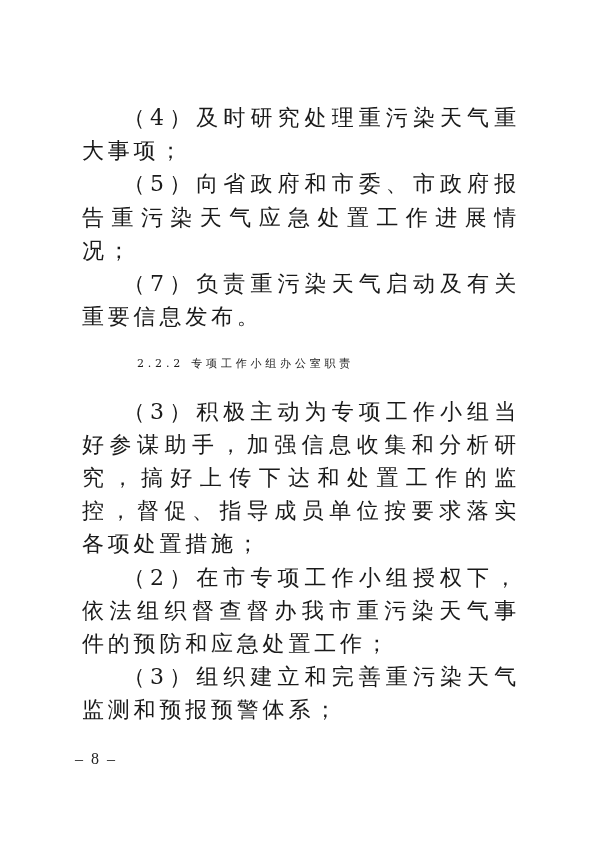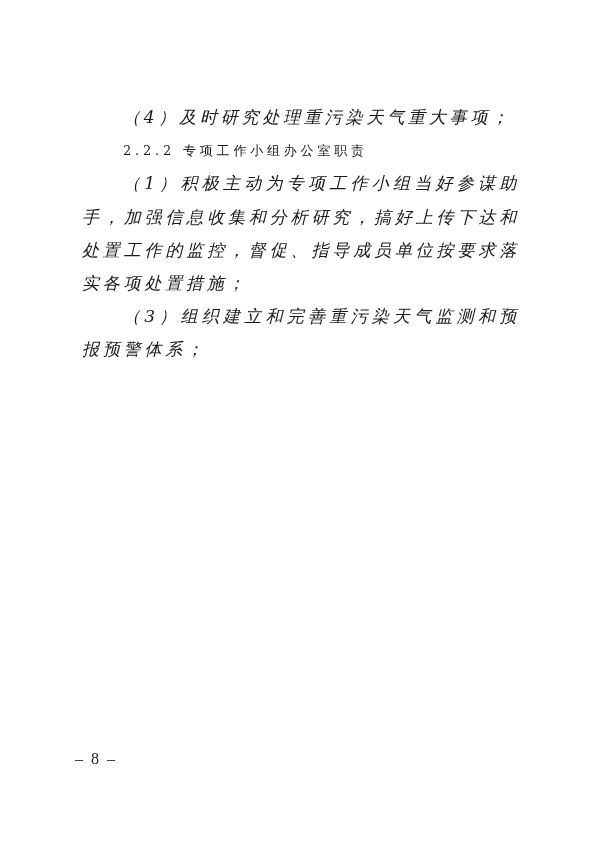--- a/index.html
+++ b/index.html
@@ -1,29 +1,32 @@
 <!DOCTYPE html>
 <html><head>
 <meta charset="utf-8">
 <style>
   html, body { margin: 0; padding: 0; background: #ffffff; }
   body { width: 600px; height: 848px; position: relative; overflow: hidden;
          font-family: "DejaVu Serif", "Liberation Serif", serif; color: #1a1a1a; }
   .page { position: absolute; left: 82px; top: 101px; width: 438px; }
-  .para { font-size: 17px; line-height: 33.2px; letter-spacing: 3.8px;
-          text-align: justify; text-indent: 41px; margin: 0; word-break: break-all; font-style: italic; }
-  .heading { font-size: 13px; line-height: 33.2px; letter-spacing: 3.8px;
-             text-indent: 41px; margin: 0; }
+  .para { font-size: 22px; line-height: 33.2px; letter-spacing: 3.8px;
+          text-align: justify; text-indent: 41px; margin: 0; word-break: break-all; }
+  .heading { font-size: 11px; line-height: 33.2px; letter-spacing: 3.8px;
+             text-indent: 41px; margin: 14px; }
   .footer { position: absolute; left: 75px; top: 750px; font-size: 16px;
             font-family: "Liberation Serif", serif; letter-spacing: 2px; color: #222; }
 </style>
 </head>
 <body>
 
 <div class="page">
   <p class="para">（4）及时研究处理重污染天气重大事项；</p>
+  <p class="para">（5）向省政府和市委、市政府报告重污染天气应急处置工作进展情况；</p>
+  <p class="para">（7）负责重污染天气启动及有关重要信息发布。</p>
   <p class="heading">2.2.2 专项工作小组办公室职责</p>
-  <p class="para">（1）积极主动为专项工作小组当好参谋助手，加强信息收集和分析研究，搞好上传下达和处置工作的监控，督促、指导成员单位按要求落实各项处置措施；</p>
+  <p class="para">（3）积极主动为专项工作小组当好参谋助手，加强信息收集和分析研究，搞好上传下达和处置工作的监控，督促、指导成员单位按要求落实各项处置措施；</p>
+  <p class="para">（2）在市专项工作小组授权下，依法组织督查督办我市重污染天气事件的预防和应急处置工作；</p>
   <p class="para">（3）组织建立和完善重污染天气监测和预报预警体系；</p>
 
 </div>
 
 <div class="footer">– 8 –</div>
 
 </body></html>

